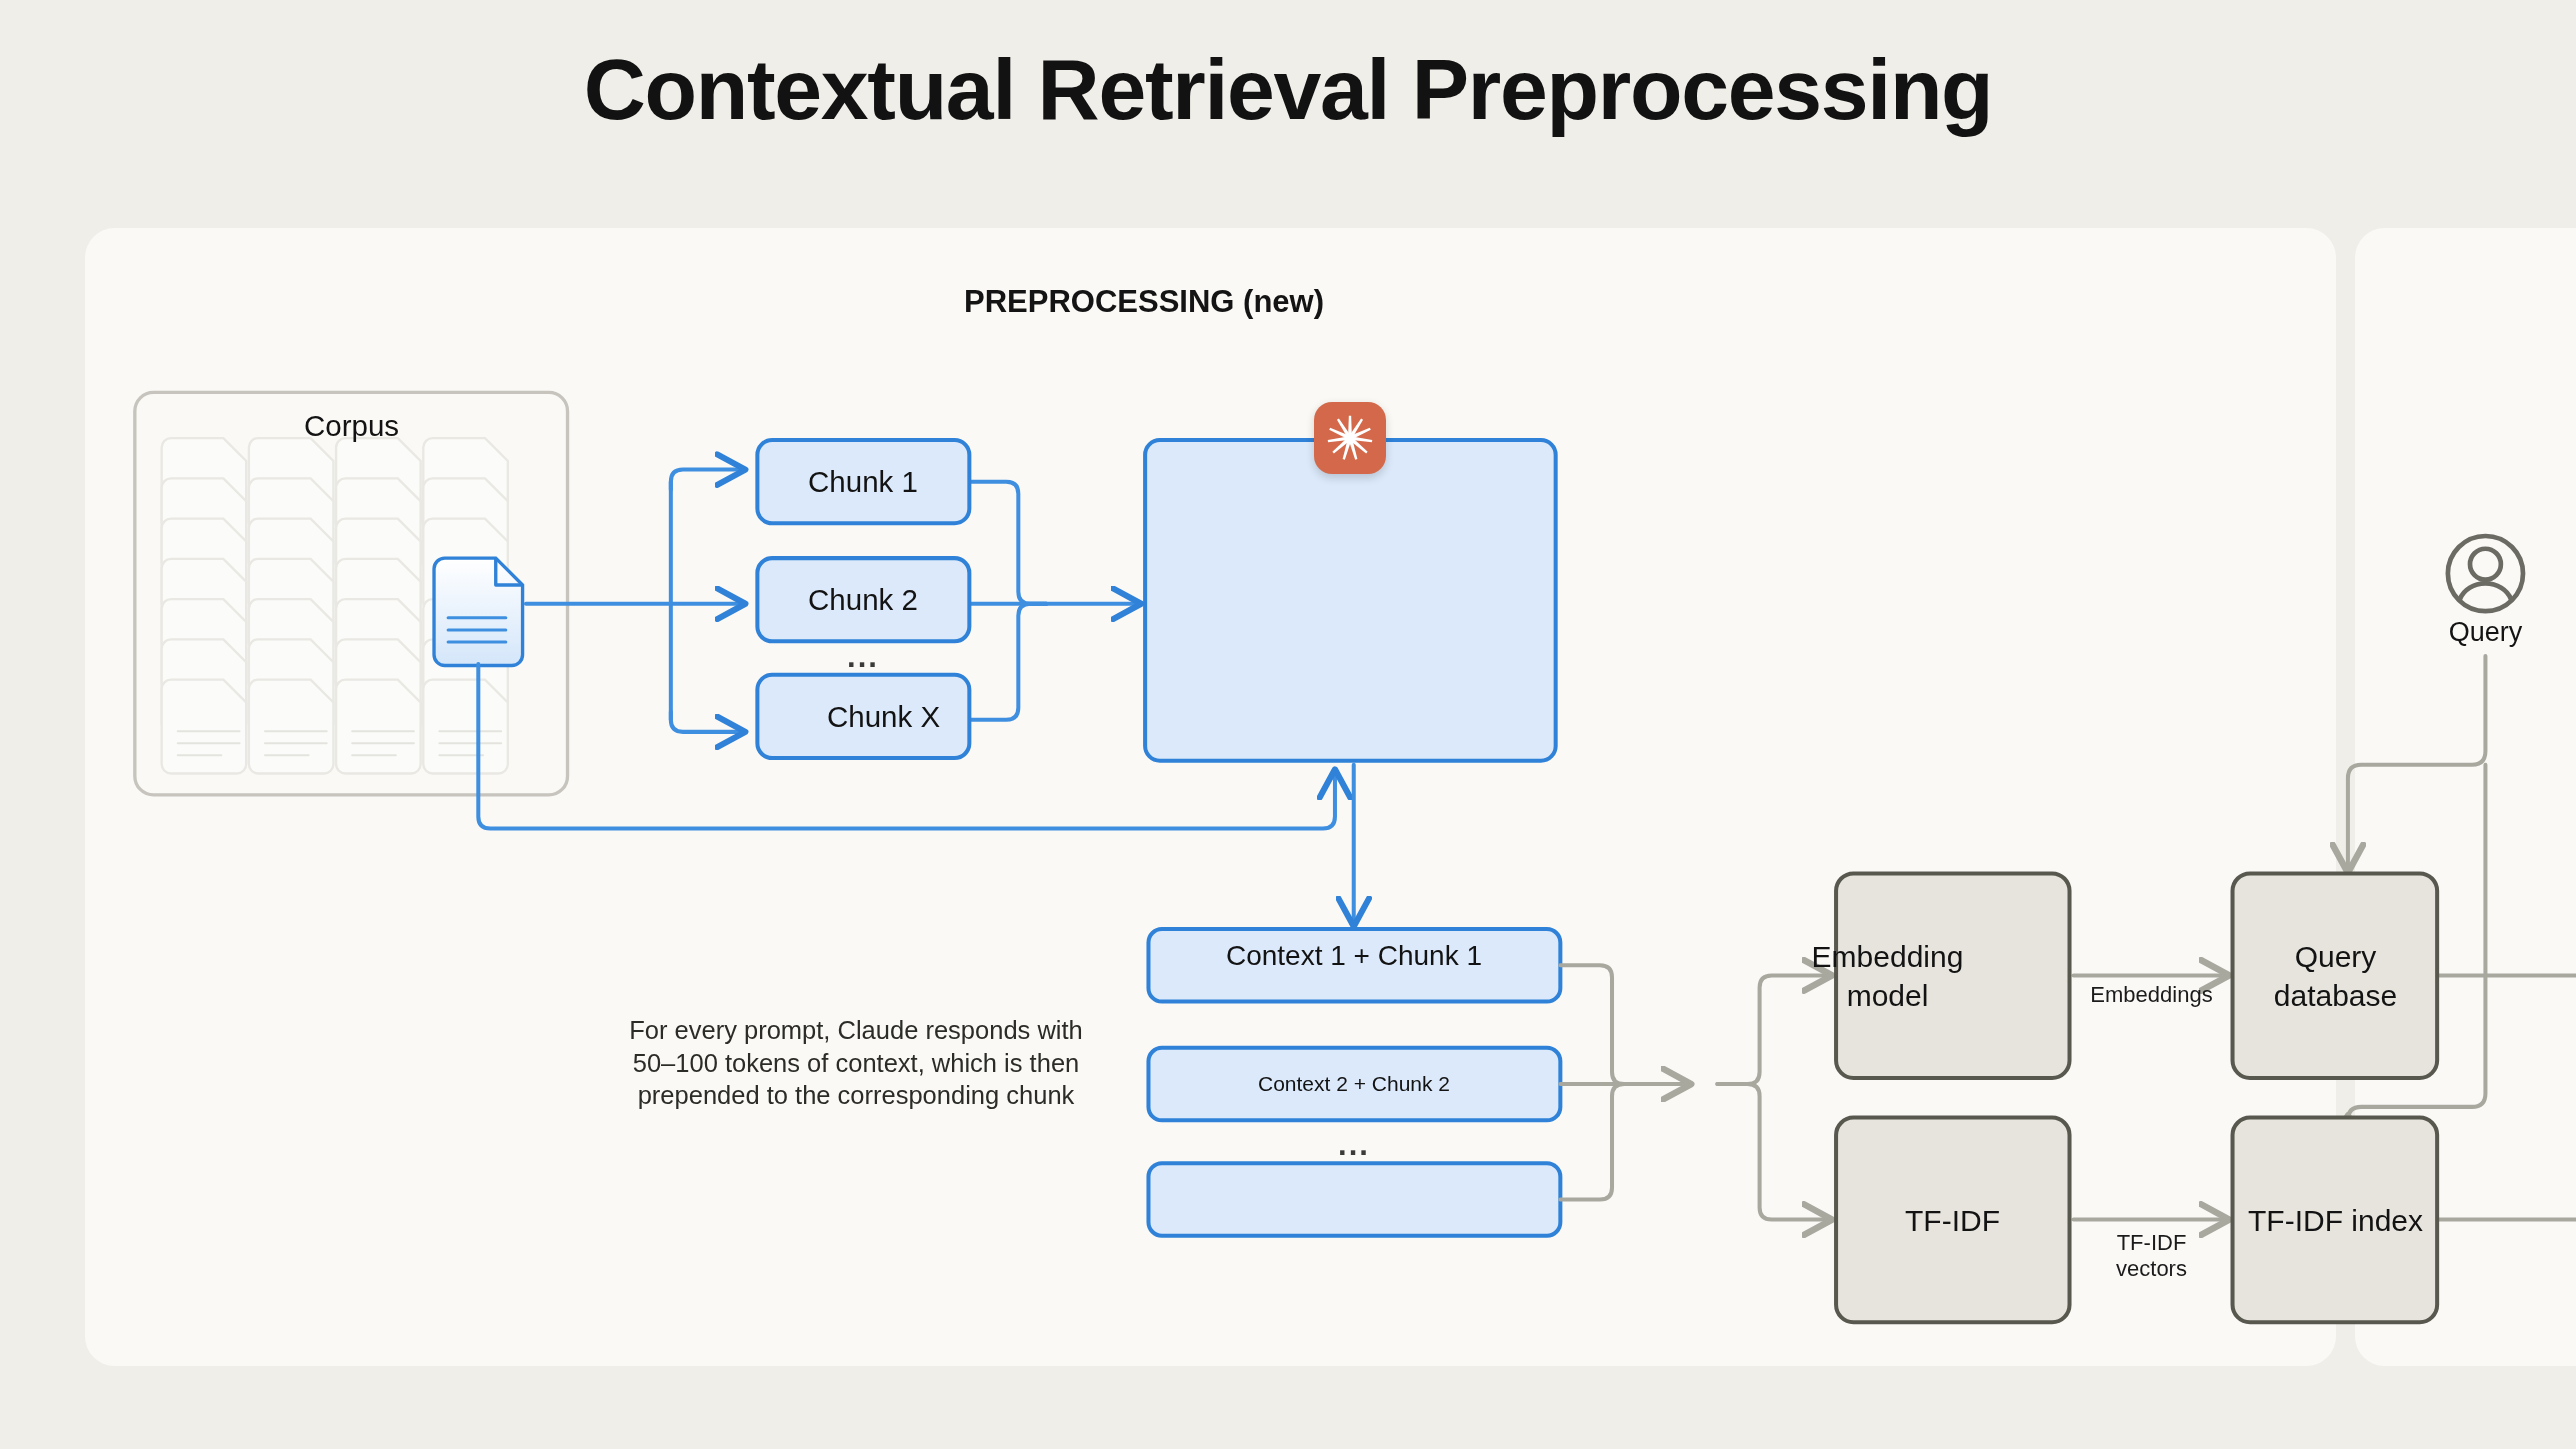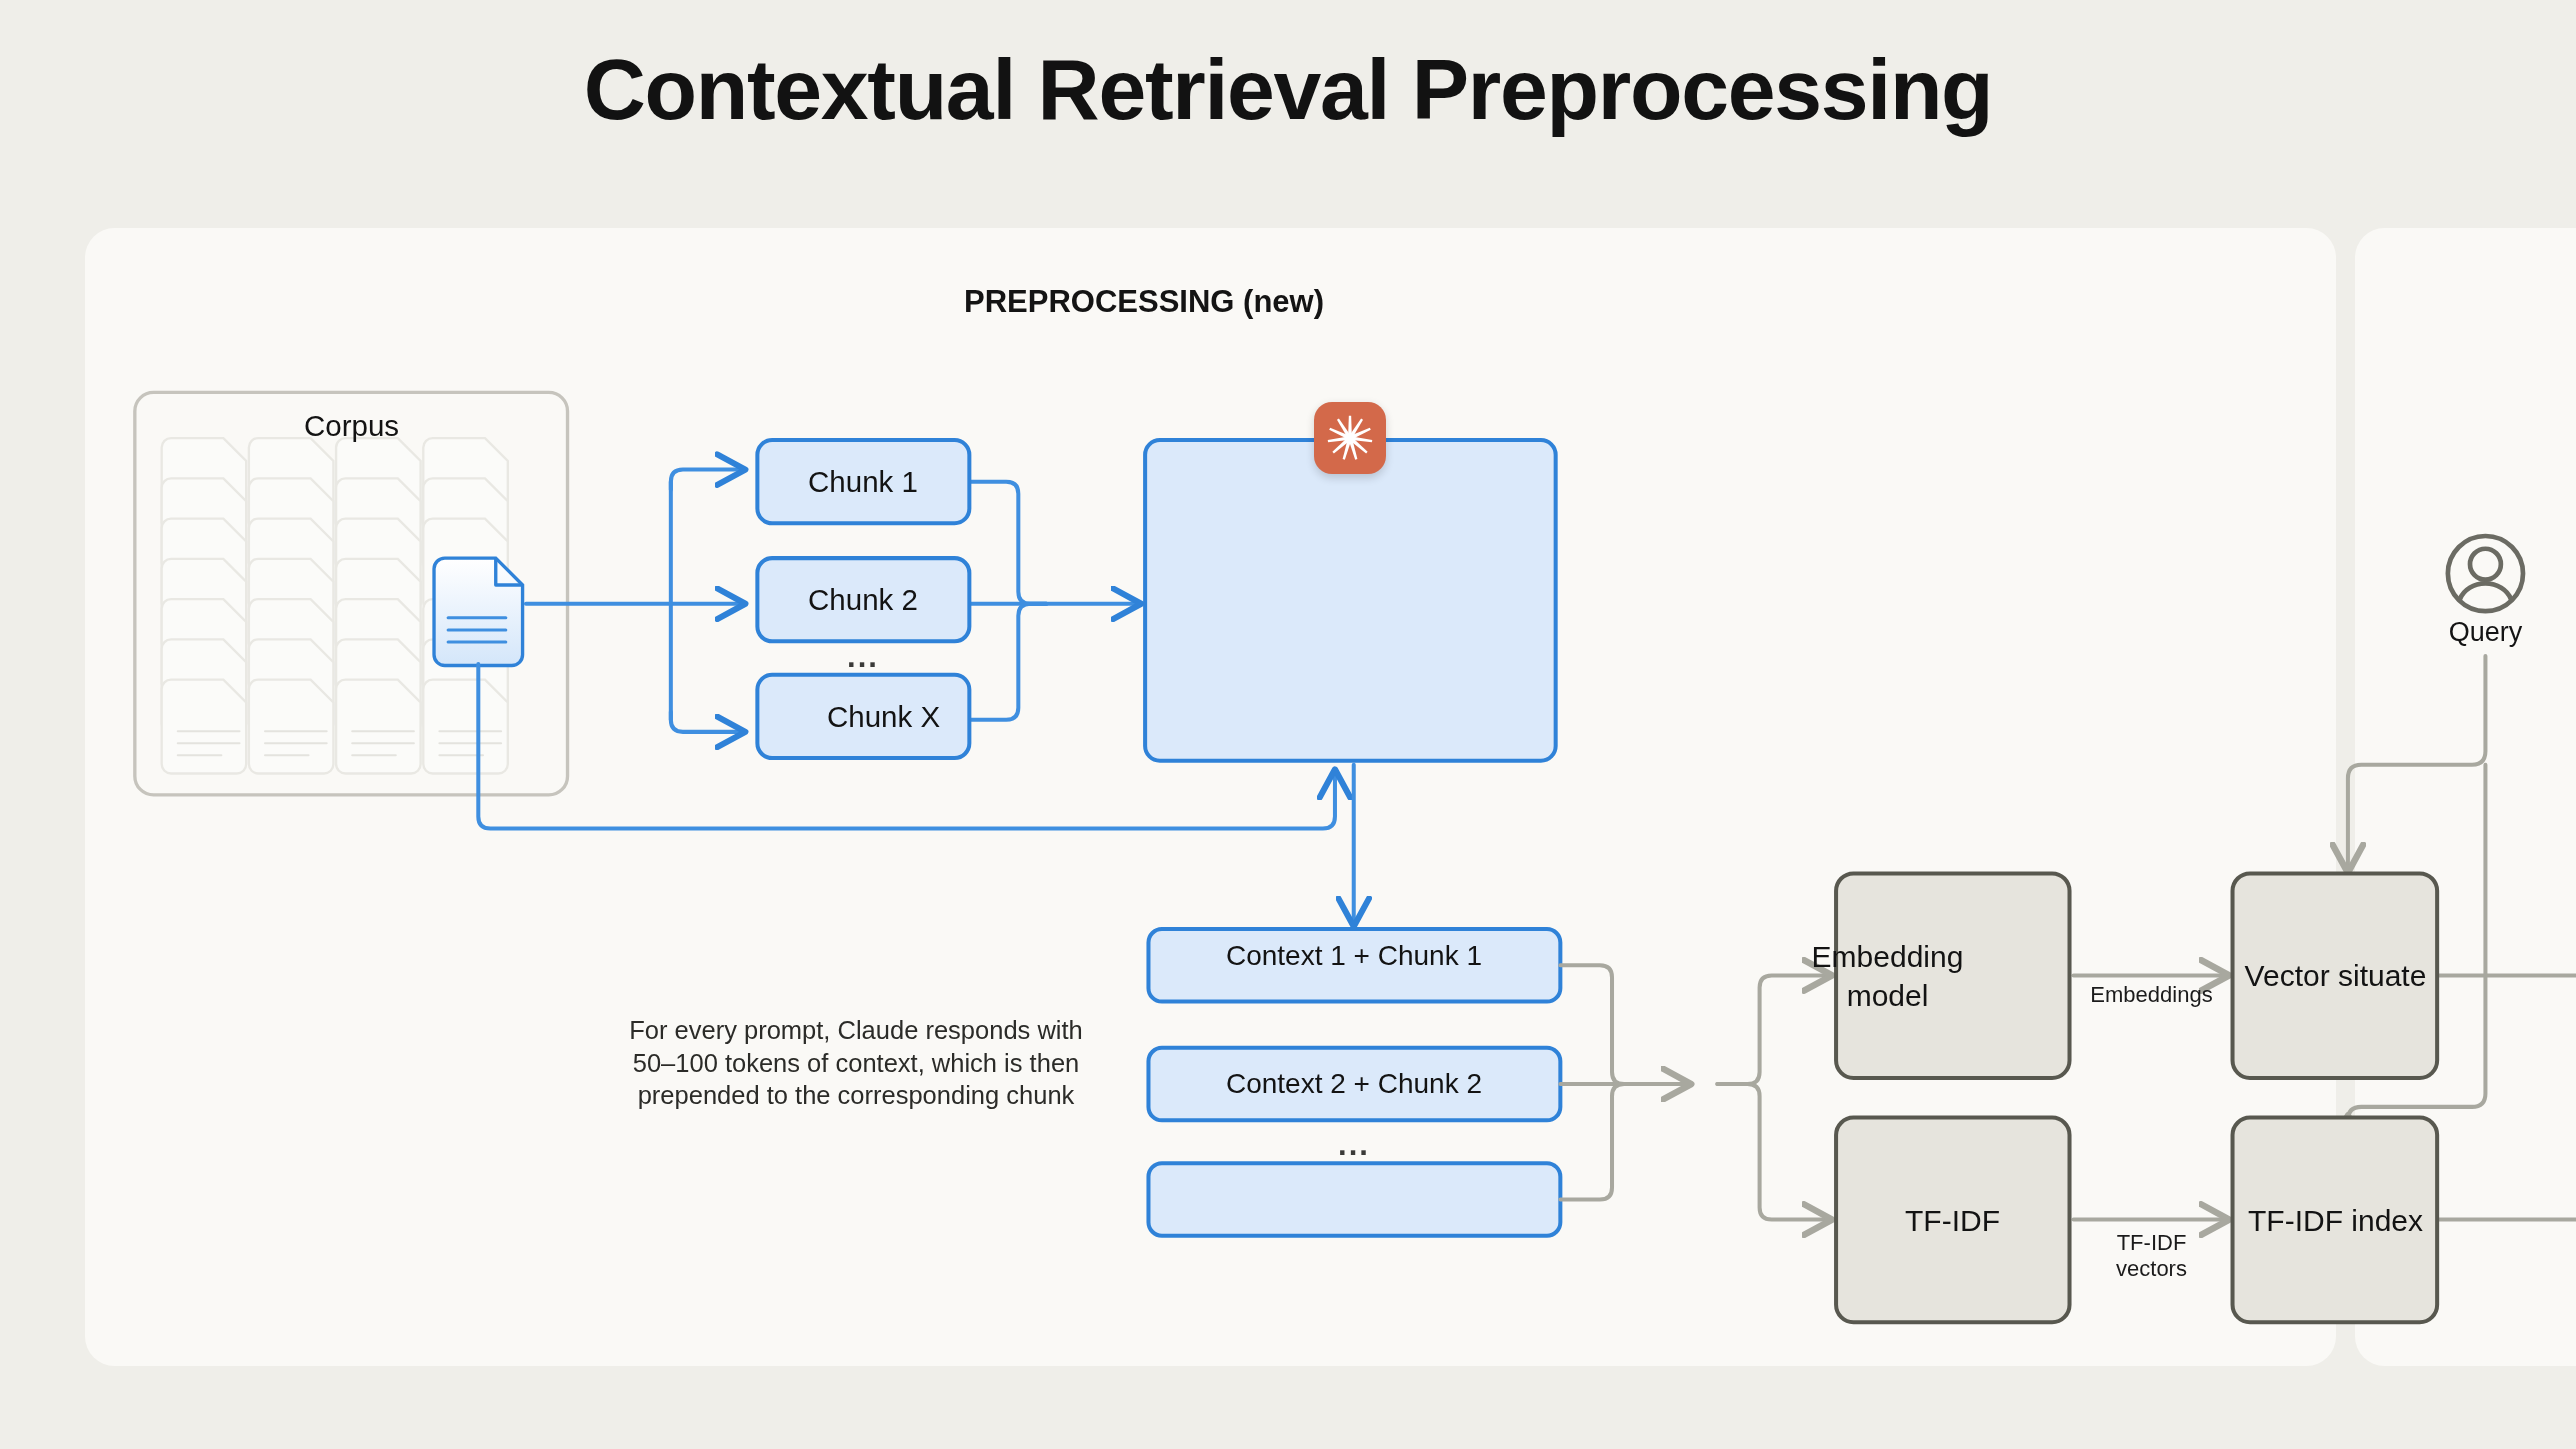--- a/index.html
+++ b/index.html
@@ -304,27 +304,27 @@
 
   <div class="node-label" style="left:757px; top:440px; width:212px; height:83px; font-size:29.5px;">Chunk 1</div>
   <div class="node-label" style="left:757px; top:558px; width:212px; height:83px; font-size:29.5px;">Chunk 2</div>
   <div class="node-label" style="left:757px; top:675px; width:212px; height:83px; font-size:29.5px;padding-left:41px;">Chunk X</div>
   <div class="ellipsis" style="left:757px; top:641px; width:212px;">...</div>
 
 
   <div class="caption" style="left:621px; top:1014px; width:470px;">For every prompt, Claude responds with 50–100 tokens of context, which is then prepended to the corresponding chunk</div>
 
   <div class="node-label" style="left:1148px; top:920px; width:412px; height:72px; font-size:28px;">Context 1 + Chunk 1</div>
-  <div class="node-label" style="left:1148px; top:1048px; width:412px; height:72px; font-size:28px;">Context 2 + Chunk 2</div>
+  <div class="node-label" style="left:1148px; top:1048px; width:412px; height:72px; font-size:21px;">Context 2 + Chunk 2</div>
   <div class="ellipsis" style="left:1148px; top:1129px; width:412px;">...</div>
 
   <div class="node-label" style="left:1784px; top:873px; width:207px; height:205px; font-size:30px; line-height:1.3;">Embedding model</div>
   <div class="node-label" style="left:1849px; top:1118px; width:207px; height:205px; font-size:30px; line-height:1.3;">TF-IDF</div>
 
-  <div class="node-label" style="left:2241px; top:873px; width:189px; height:205px; font-size:30px; line-height:1.3;">Vector situate</div>
+  <div class="node-label" style="left:2241px; top:873px; width:189px; height:205px; font-size:30px; line-height:1.3;">Query database</div>
   <div class="node-label" style="left:2241px; top:1118px; width:189px; height:205px; font-size:30px; line-height:1.3;">TF-IDF index</div>
 
   <div class="edge-label" style="left:2074px; top:982px; width:155px;">Embeddings</div>
   <div class="edge-label" style="left:2074px; top:1230px; width:155px;">TF-IDF
 vectors</div>
 
   <div class="query-label" style="left:2385px; top:617px; width:201px;">Query</div>
 
 </div>
 

